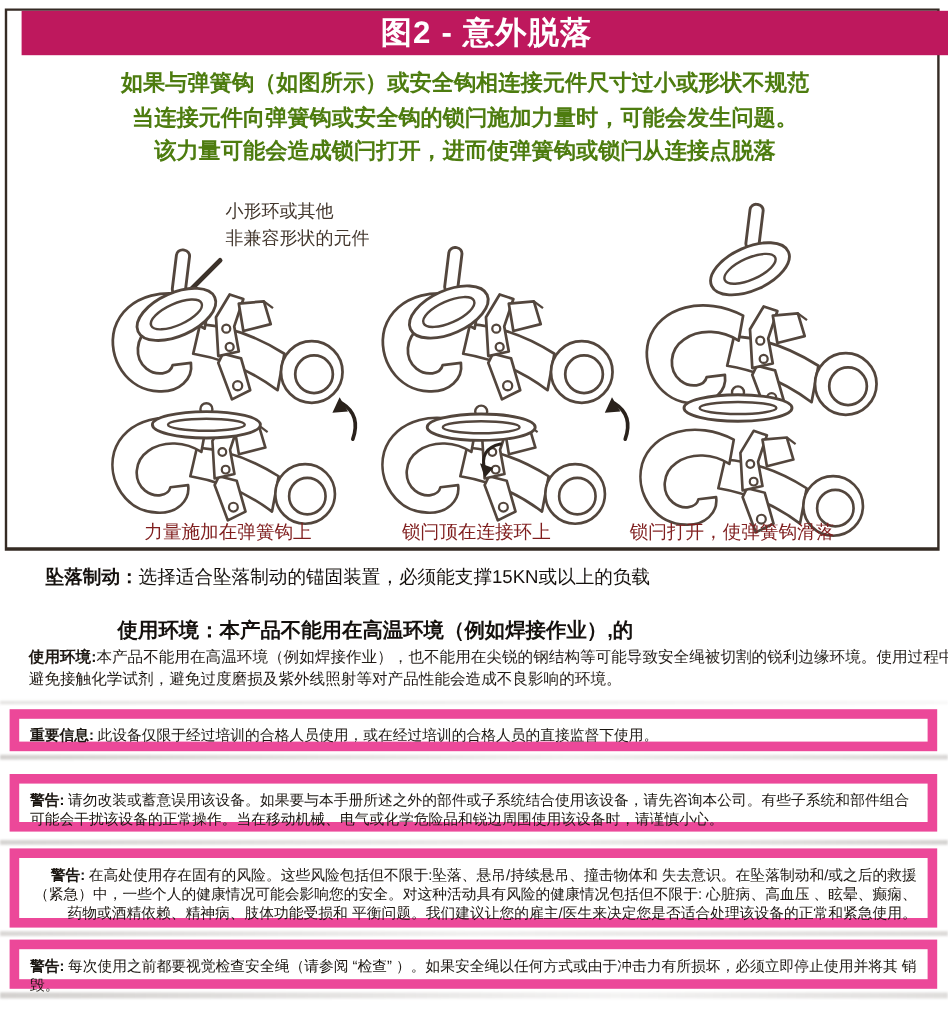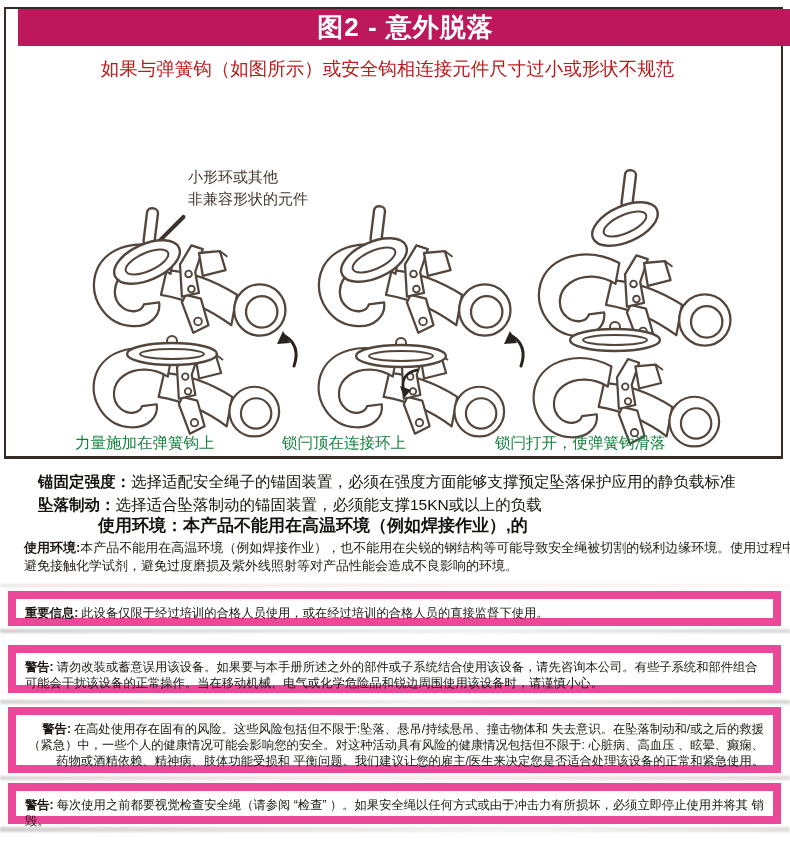--- a/index.html
+++ b/index.html
@@ -14,27 +14,27 @@
     border:2px solid #352b24;border-bottom-width:3px;background:#fff;
   }
   .banner{
     left:12px;top:0;width:100%;height:37px;background:#be185d;
     display:flex;align-items:center;justify-content:center;
   }
   .banner-title{
     color:#ffffff;font-size:26px;font-weight:700;letter-spacing:1px;line-height:37px;
   }
   .intro{left:0;top:55px;width:775px;text-align:center;}
-  .intro div{font-size:18.5px;line-height:28.5px;font-weight:400;color:#b91c1c;}
+  .intro div{font-size:18.5px;line-height:28.5px;font-weight:700;color:#4d7c0f;}
   .callout{left:188px;top:166px;font-size:15px;line-height:21.5px;color:#42362c;font-weight:500;}
   .pointer{
     left:185px;top:214px;width:41px;height:3.5px;background:#3c322a;border-radius:2px;
     transform-origin:0 50%;transform:rotate(135deg);
   }
-  .caption{font-size:15.5px;color:#15803d;text-align:left;font-weight:500;top:433px;}
+  .caption{font-size:15.5px;color:#7f1d1d;text-align:center;font-weight:500;top:433px;}
   .cap1{left:75px;width:230px;}
   .cap2{left:282px;width:230px;}
   .cap3{left:495px;width:230px;}
   svg.illu{overflow:visible;}
   svg.illu *{vector-effect:none;}
   .ink{stroke:#53463d;stroke-width:2.4;fill:#ffffff;stroke-linejoin:round;stroke-linecap:round;}
   .ink-thin{stroke:#53463d;stroke-width:2;fill:#ffffff;stroke-linejoin:round;}
   .arrow{stroke:#2a221c;stroke-width:3;fill:none;stroke-linecap:round;}
   .arrow-head{fill:#2a221c;stroke:none;}
   
@@ -65,20 +65,22 @@
 <body>
 
 <div class="abs main-box">
   <div class="abs banner">
     <span class="banner-title">图2 - 意外脱落</span>
   </div>
 </div>
 
 <div class="abs intro">
   <div>如果与弹簧钩（如图所示）或安全钩相连接元件尺寸过小或形状不规范</div>
+  <div>当连接元件向弹簧钩或安全钩的锁闩施加力量时，可能会发生问题。</div>
+  <div>该力量可能会造成锁闩打开，进而使弹簧钩或锁闩从连接点脱落</div>
 </div>
 
 <div class="abs callout">
   <div>小形环或其他</div>
   <div>非兼容形状的元件</div>
 </div>
 <div class="abs pointer"></div>
 
 <svg width="0" height="0" style="position:absolute" aria-hidden="true">
   <defs>
@@ -171,23 +173,20 @@
       <use href="#ring-flat"></use>
     </g>
 </svg>
 
 <div class="abs caption cap1">力量施加在弹簧钩上</div>
 <div class="abs caption cap2">锁闩顶在连接环上</div>
 <div class="abs caption cap3">锁闩打开，使弹簧钩滑落</div>
 
 <div class="abs sec-anchor">
   <div>
-    <b>锚固定强度：</b><span>选择适配安全绳子的锚固装置，必须在强度方面能够支撑预定坠落保护应用的静负载标准</span>
-  </div>
-  <div>
     <b>坠落制动：</b><span>选择适合坠落制动的锚固装置，必须能支撑15KN或以上的负载</span>
   </div>
 </div>
 
 <div class="abs env-title">
   <b>使用环境：</b><span>本产品不能用在高温环境（例如焊接作业）,的</span>
 </div>
 
 <div class="abs env-detail">
   <b>使用环境:</b><span>本产品不能用在高温环境（例如焊接作业），也不能用在尖锐的钢结构等可能导致安全绳被切割的锐利边缘环境。使用过程中避免接触化学试剂，避免过度磨损及紫外线照射等对产品性能会造成不良影响的环境。</span>

